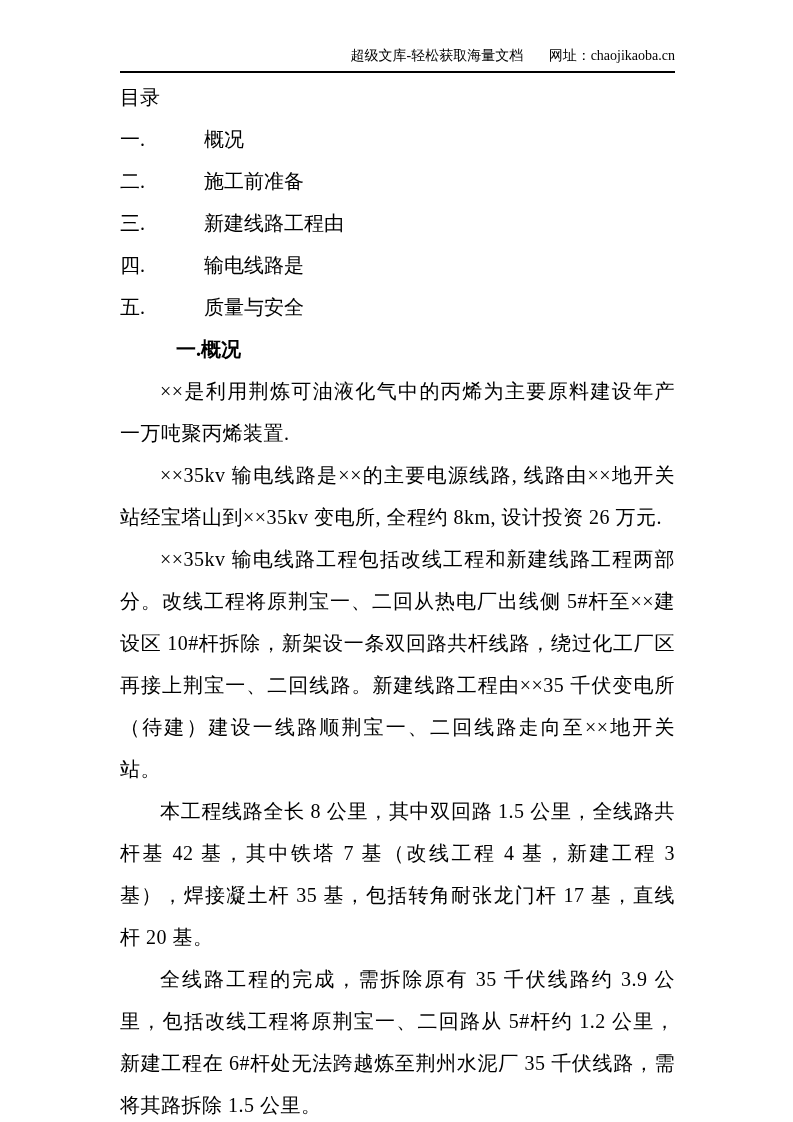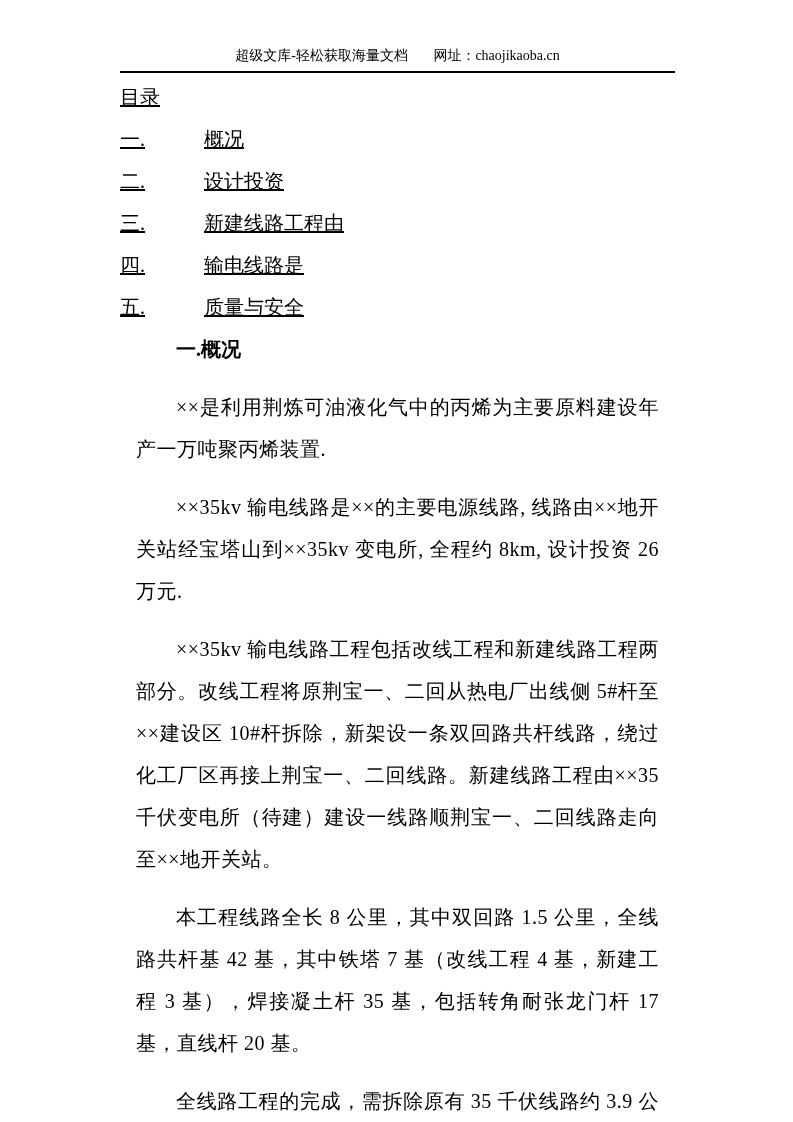--- a/index.html
+++ b/index.html
@@ -15,41 +15,40 @@
     background: #ffffff;
     color: #000000;
     padding: 0 118px 0 120px;
     overflow: hidden;
     font-family: "Liberation Serif", "DejaVu Serif", serif;
   }
   .header {
     padding-top: 47px;
     padding-bottom: 6px;
     border-bottom: 2px solid #000000;
-    text-align: center;
+    text-align: right;
     font-size: 14px;
     line-height: 18px;
     white-space: nowrap;
   }
   .header-url {
     margin-left: 22px;
   }
   .doc-title {
     margin: 12px 0 0 0;
     font-size: 23px;
     line-height: 32px;
     font-weight: bold;
     text-align: center;
     letter-spacing: 1px;
   }
   .toc {
     margin-top: 3px;
     font-size: 20px;
     line-height: 42px;
-    text-decoration: underline;
   }
   .toc-heading {
     font-weight: normal;
   }
   .toc-item {
     display: flex;
   }
   .toc-num {
     width: 56px;
     flex: 0 0 56px;
@@ -58,21 +57,21 @@
     flex: 1;
     margin-left: 28px;
   }
   .section-heading {
     font-size: 20px;
     line-height: 42px;
     font-weight: bold;
     padding-left: 56px;
   }
   .body-para {
-    margin: 16px;
+    margin: 0;
     font-size: 20px;
     line-height: 42px;
     text-align: justify;
     text-indent: 2em;
     letter-spacing: 0.5px;
   }
 </style>
 </head>
 <body>
 
@@ -86,21 +85,21 @@
 
   <div class="toc">
     <div class="toc-heading">目录</div>
 
     <div class="toc-item">
       <span class="toc-num">一.</span>
       <span class="toc-label">概况</span>
     </div>
     <div class="toc-item">
       <span class="toc-num">二.</span>
-      <span class="toc-label">设计投资</span>
+      <span class="toc-label">施工前准备</span>
     </div>
     <div class="toc-item">
       <span class="toc-num">三.</span>
       <span class="toc-label">新建线路工程由</span>
     </div>
     <div class="toc-item">
       <span class="toc-num">四.</span>
       <span class="toc-label">输电线路是</span>
     </div>
     <div class="toc-item">

